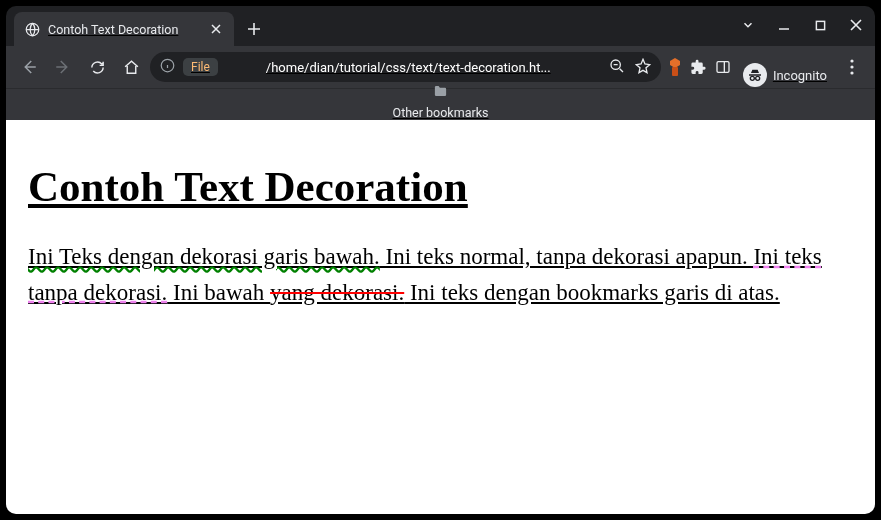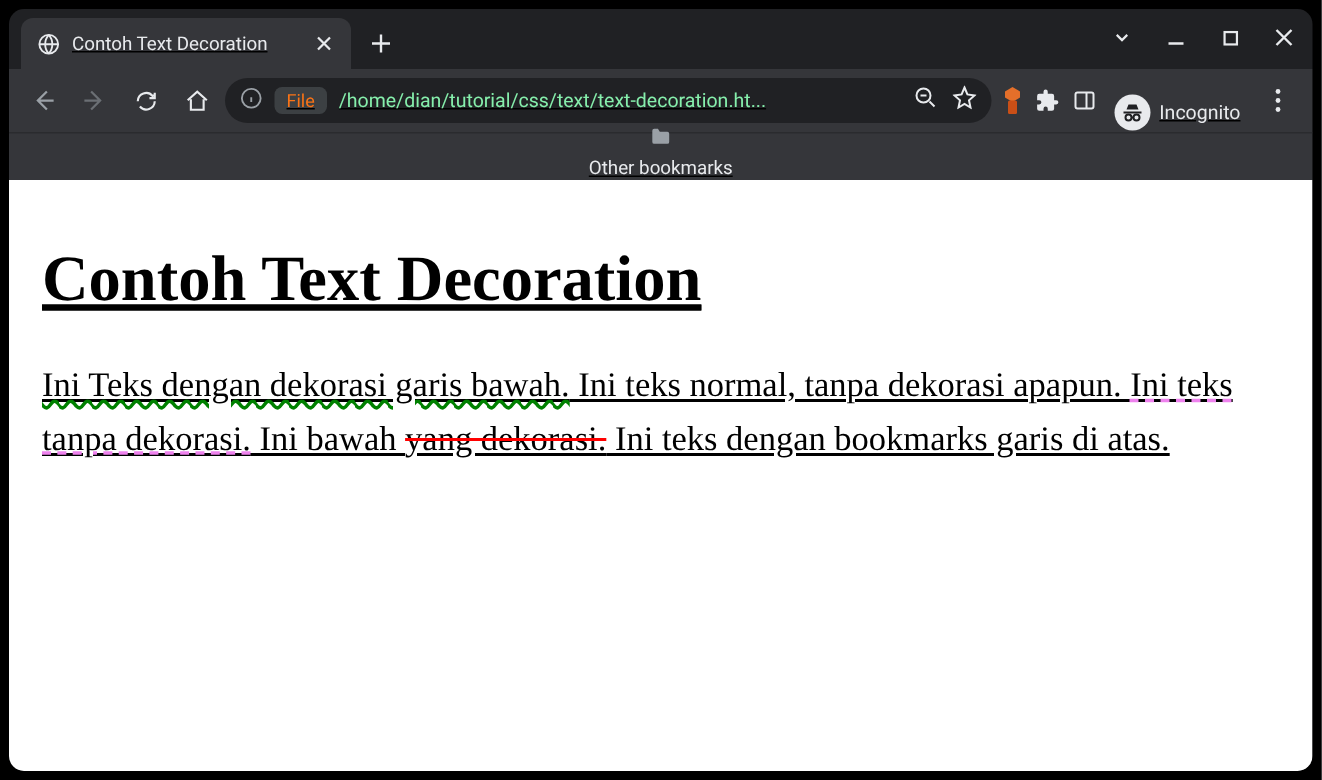--- a/index.html
+++ b/index.html
@@ -91,26 +91,26 @@
     display: flex;
     align-items: center;
     padding: 0 10px;
     gap: 8px;
     color: #e8eaed;
     font-size: 13px;
     overflow: hidden;
   }
   .addr-scheme {
     background: #3c4043;
-    color: #f97316;
+    color: #fdba74;
     font-size: 12px;
     padding: 2px 8px;
     border-radius: 5px;
   }
-  .addr-text { flex:1; white-space: nowrap; overflow: hidden; text-overflow: ellipsis; color:#86efac; }
+  .addr-text { flex:1; white-space: nowrap; overflow: hidden; text-overflow: ellipsis; color:#ffffff;margin-left:40px; }
   .addr-right { display:flex; align-items:center; gap:10px; }
   .ext-icon { width:20px;height:20px;display:flex;align-items:center;justify-content:center; }
   .incognito-badge {
     display:flex;align-items:center;gap:6px;
     font-size:13px;color:#e8eaed;
     padding:0 6px;
     margin-top:16px;
   }
   .incog-avatar {
     width:24px;height:24px;border-radius:50%;

